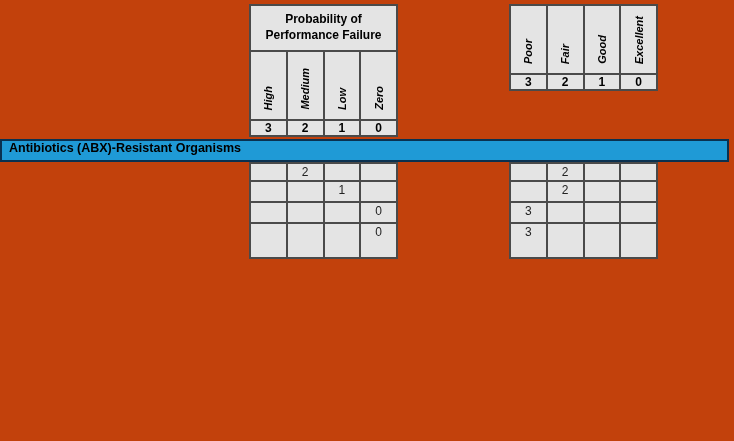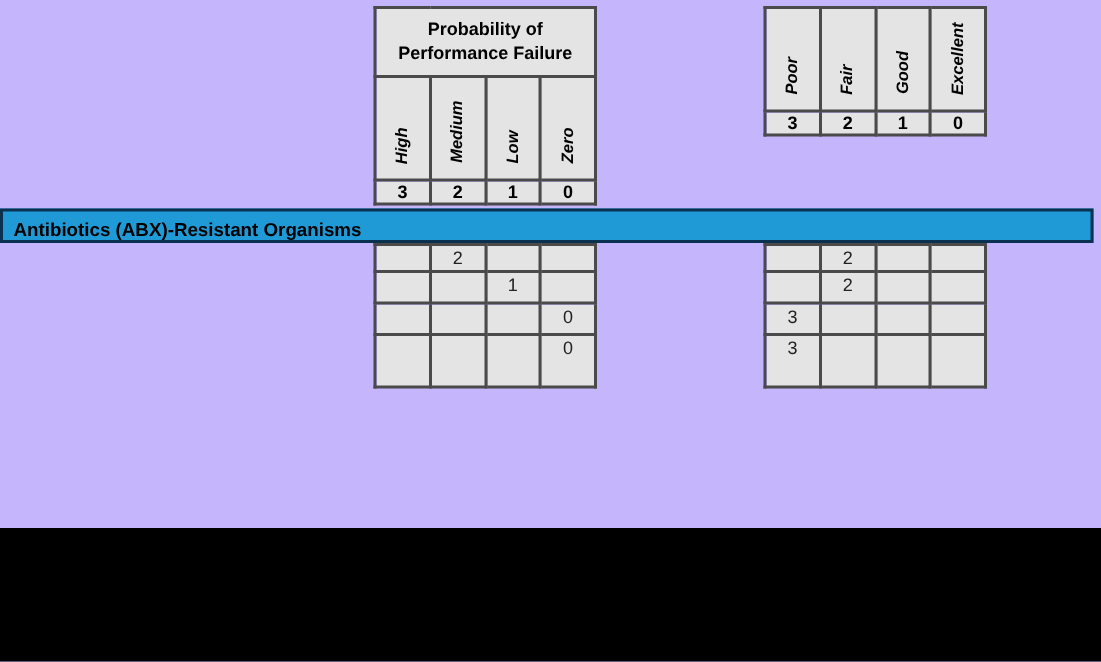--- a/index.html
+++ b/index.html
@@ -4,22 +4,22 @@
 <style>
   html, body {
     margin: 0;
     padding: 0;
     background: #000000;
     font-family: "Liberation Sans", sans-serif;
   }
   .screen {
     position: relative;
     width: 734px;
-    height: 352px;
-    background: #c4b5fd;
+    height: 441px;
+    background: #c2410c;
     overflow: hidden;
   }
   
   table.grid {
     position: absolute;
     border-collapse: collapse;
     table-layout: fixed;
     width: 149px;
   }
   table.grid td {
@@ -84,21 +84,21 @@
   .banner {
     position: absolute;
     left: 0;
     top: 139px;
     width: 729px;
     height: 23px;
     box-sizing: border-box;
     background: #1F9AD6;
     border: 2px solid #0A3150;
     display: flex;
-    align-items: flex-end;
+    align-items: flex-start;
     padding-left: 7px;
   }
   .banner-label {
     font-weight: bold;
     font-size: 12.5px;
     color: #000000;
     white-space: nowrap;
   }
 </style>
 </head>

